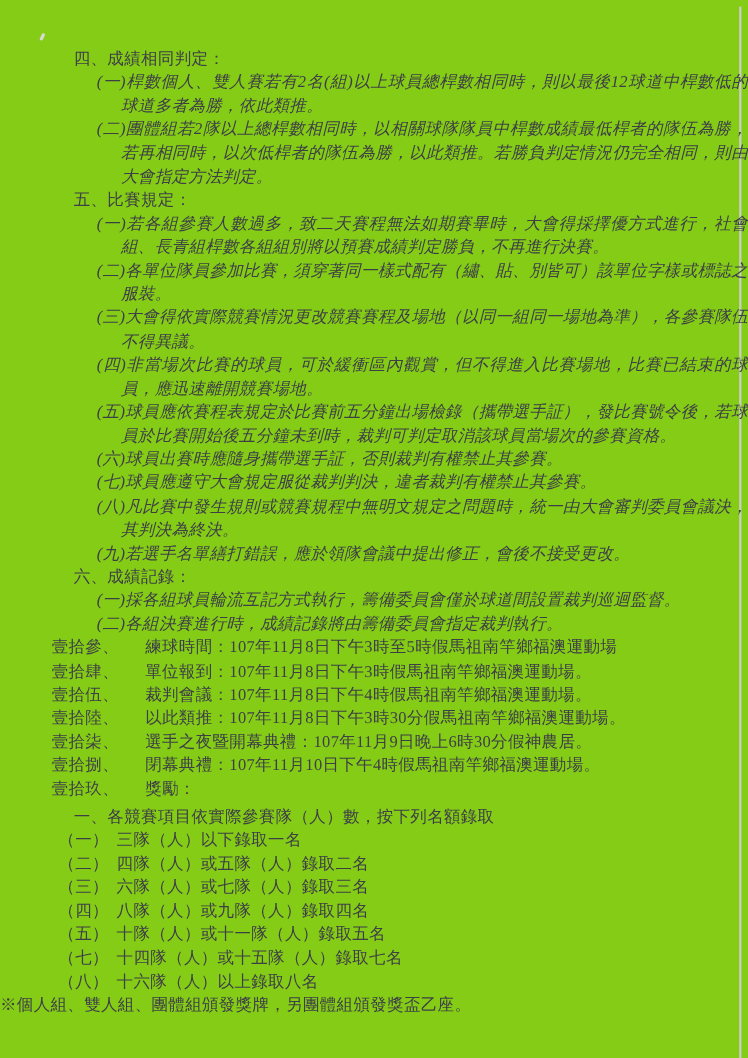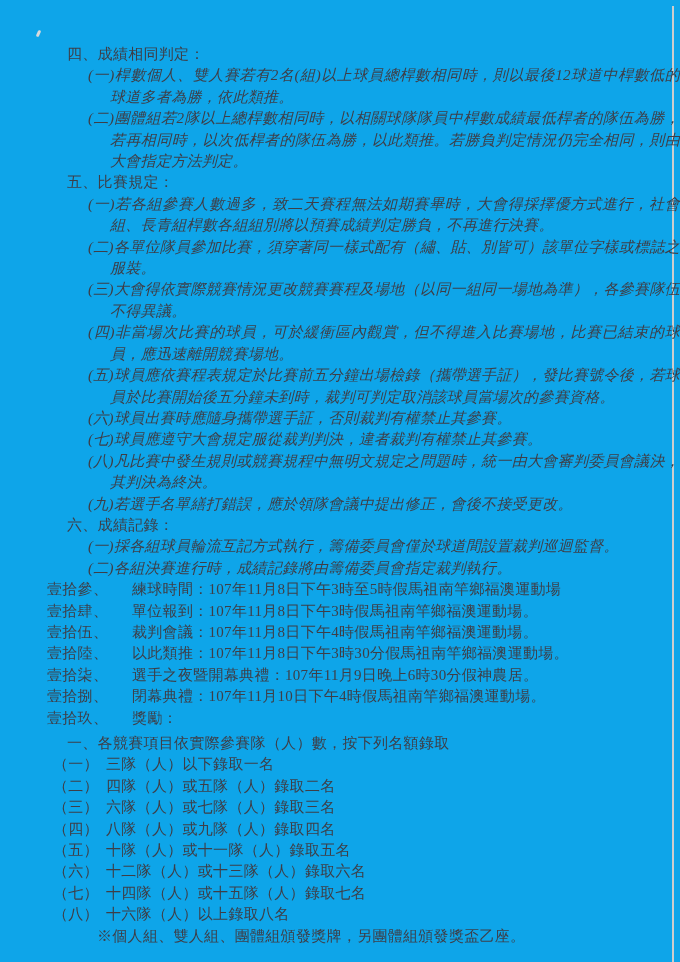--- a/index.html
+++ b/index.html
@@ -4,21 +4,21 @@
 <style>
   html, body { margin: 0; padding: 0; }
   body {
     width: 680px; height: 962px;
     background: #ffffff;
     font-family: "Liberation Serif", "DejaVu Serif", serif;
   }
   .page {
     position: relative;
     width: 680px; height: 962px;
-    background: #0ea5e9;
+    background: #84cc16;
     overflow: hidden;
     color: #3e3e47;
   }
   .scan-edge {
     position: absolute;
     left: 672px; top: 6px; bottom: 0;
     width: 1.5px;
     background: #cdcdcd;
   }
   .scan-speck {
@@ -61,21 +61,20 @@
     margin: 4px 0 0 67px;
   }
   .award-row {
     margin-left: 53px;
   }
   .award-label {
     display: inline-block;
     width: 53px;
   }
   .award-note {
-    margin-left: 97px;
   }
 </style>
 </head>
 <body>
 
 <div class="page">
   <div class="scan-speck"></div>
   <div class="scan-edge"></div>
 
   <div class="content">
@@ -127,19 +126,18 @@
         <span class="sched-label">壹拾玖、</span>
         <span class="sched-text">獎勵：</span>
       </div>
 
     <div class="awards-header">一、各競賽項目依實際參賽隊（人）數，按下列名額錄取</div>
     <div class="award-row"><span class="award-label">（一）</span><span>三隊（人）以下錄取一名</span></div>
     <div class="award-row"><span class="award-label">（二）</span><span>四隊（人）或五隊（人）錄取二名</span></div>
     <div class="award-row"><span class="award-label">（三）</span><span>六隊（人）或七隊（人）錄取三名</span></div>
     <div class="award-row"><span class="award-label">（四）</span><span>八隊（人）或九隊（人）錄取四名</span></div>
     <div class="award-row"><span class="award-label">（五）</span><span>十隊（人）或十一隊（人）錄取五名</span></div>
-    <div class="award-row"><span class="award-label">（六）</span><span>十二隊（人）或十三隊（人）錄取六名</span></div>
     <div class="award-row"><span class="award-label">（七）</span><span>十四隊（人）或十五隊（人）錄取七名</span></div>
     <div class="award-row"><span class="award-label">（八）</span><span>十六隊（人）以上錄取八名</span></div>
     <div class="award-note">※個人組、雙人組、團體組頒發獎牌，另團體組頒發獎盃乙座。</div>
 
   </div>
 </div>
 
 </body></html>

